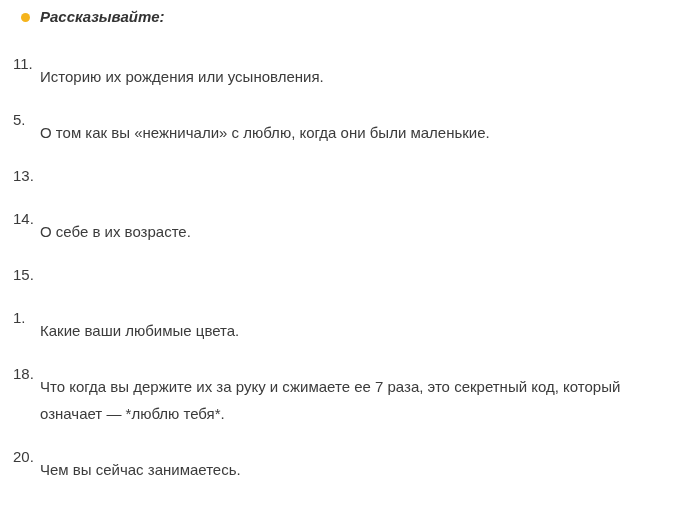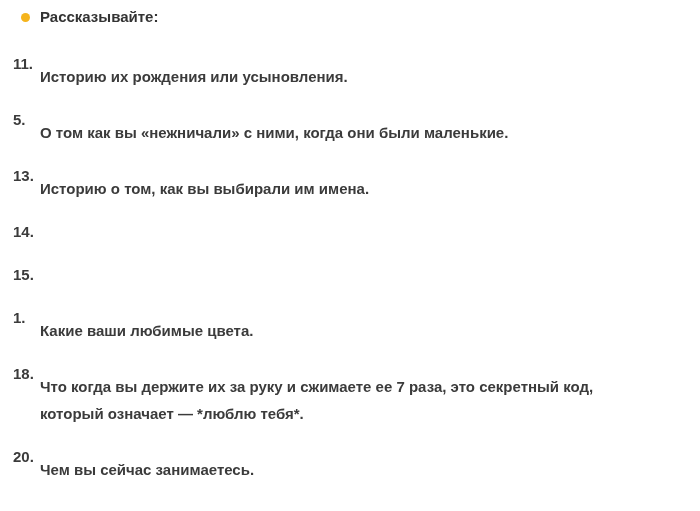--- a/index.html
+++ b/index.html
@@ -16,20 +16,21 @@
     padding: 8px 40px 0 13px;
     font-family: "Liberation Sans", "DejaVu Sans", sans-serif;
     color: #3b3b3b;
     overflow: hidden;
   }
   .header {
     display: flex;
     align-items: center;
     padding-left: 8px;
     margin-bottom: 24px;
+    font-style: italic;
   }
   .bullet {
     width: 9px;
     height: 9px;
     border-radius: 50%;
     background: #f5b41c;
     flex: 0 0 auto;
     margin-right: 10px;
   }
   .header-text {
@@ -42,21 +43,20 @@
     margin: 0;
     padding: 0;
     list-style: none;
   }
   .item {
     display: flex;
     align-items: flex-start;
     margin: 0 0 16px 0;
     font-size: 15px;
     line-height: 27px;
-    font-weight: bold;
   }
   .num {
     flex: 0 0 27px;
     width: 27px;
   }
   .text {
     flex: 0 1 auto;
     max-width: 620px;
     margin-top: 13px;
   }
@@ -71,30 +71,30 @@
   </div>
 
   <ol class="list" id="numbered-list">
   <li class="item">
     <span class="num">11.</span>
     <span class="text">Историю их рождения или усыновления.</span>
   </li>
 
   <li class="item">
     <span class="num">5.</span>
-    <span class="text">О том как вы «нежничали» с ними, когда они были маленькие.</span>
+    <span class="text">О том как вы «нежничали» с люблю, когда они были маленькие.</span>
   </li>
 
   <li class="item">
     <span class="num">13.</span>
-    <span class="text">Историю о том, как вы выбирали им имена.</span>
   </li>
 
   <li class="item">
     <span class="num">14.</span>
+    <span class="text">О себе в их возрасте.</span>
   </li>
 
   <li class="item">
     <span class="num">15.</span>
   </li>
 
   <li class="item">
     <span class="num">1.</span>
     <span class="text">Какие ваши любимые цвета.</span>
   </li>

